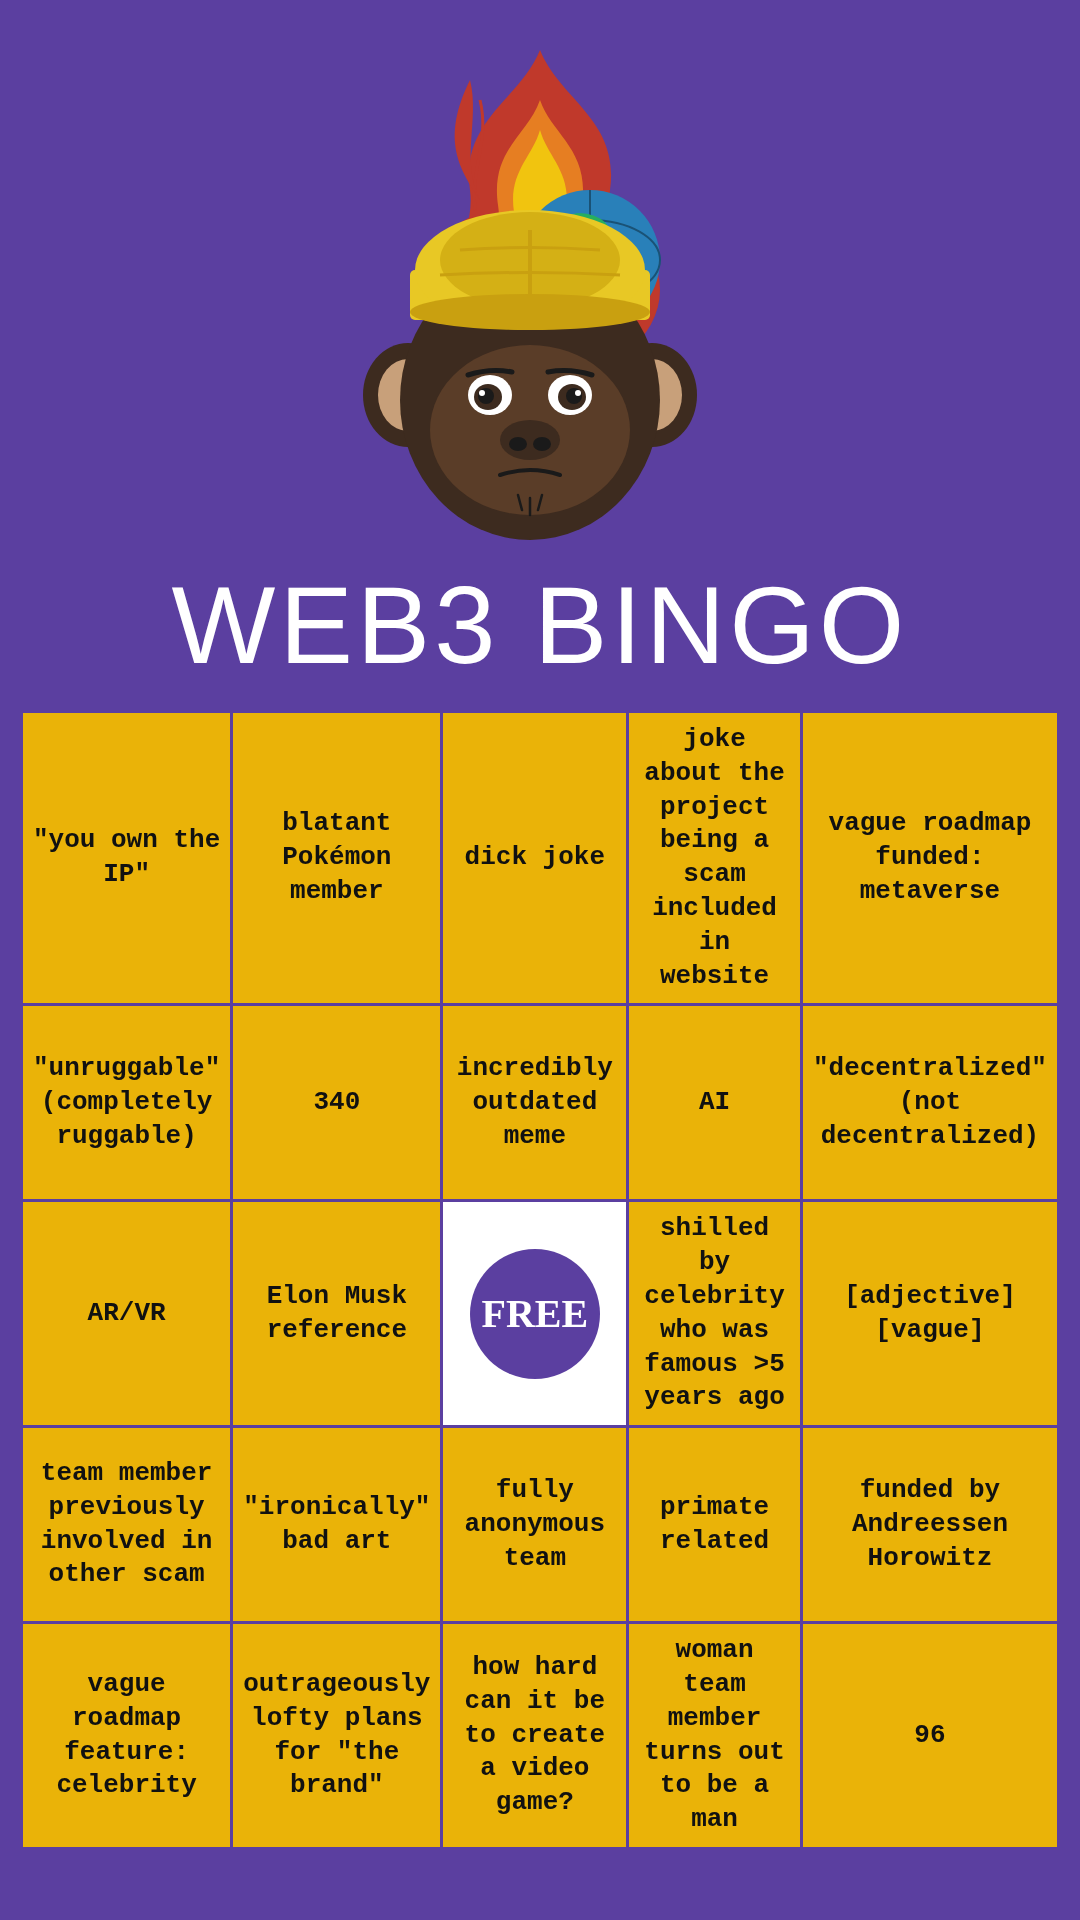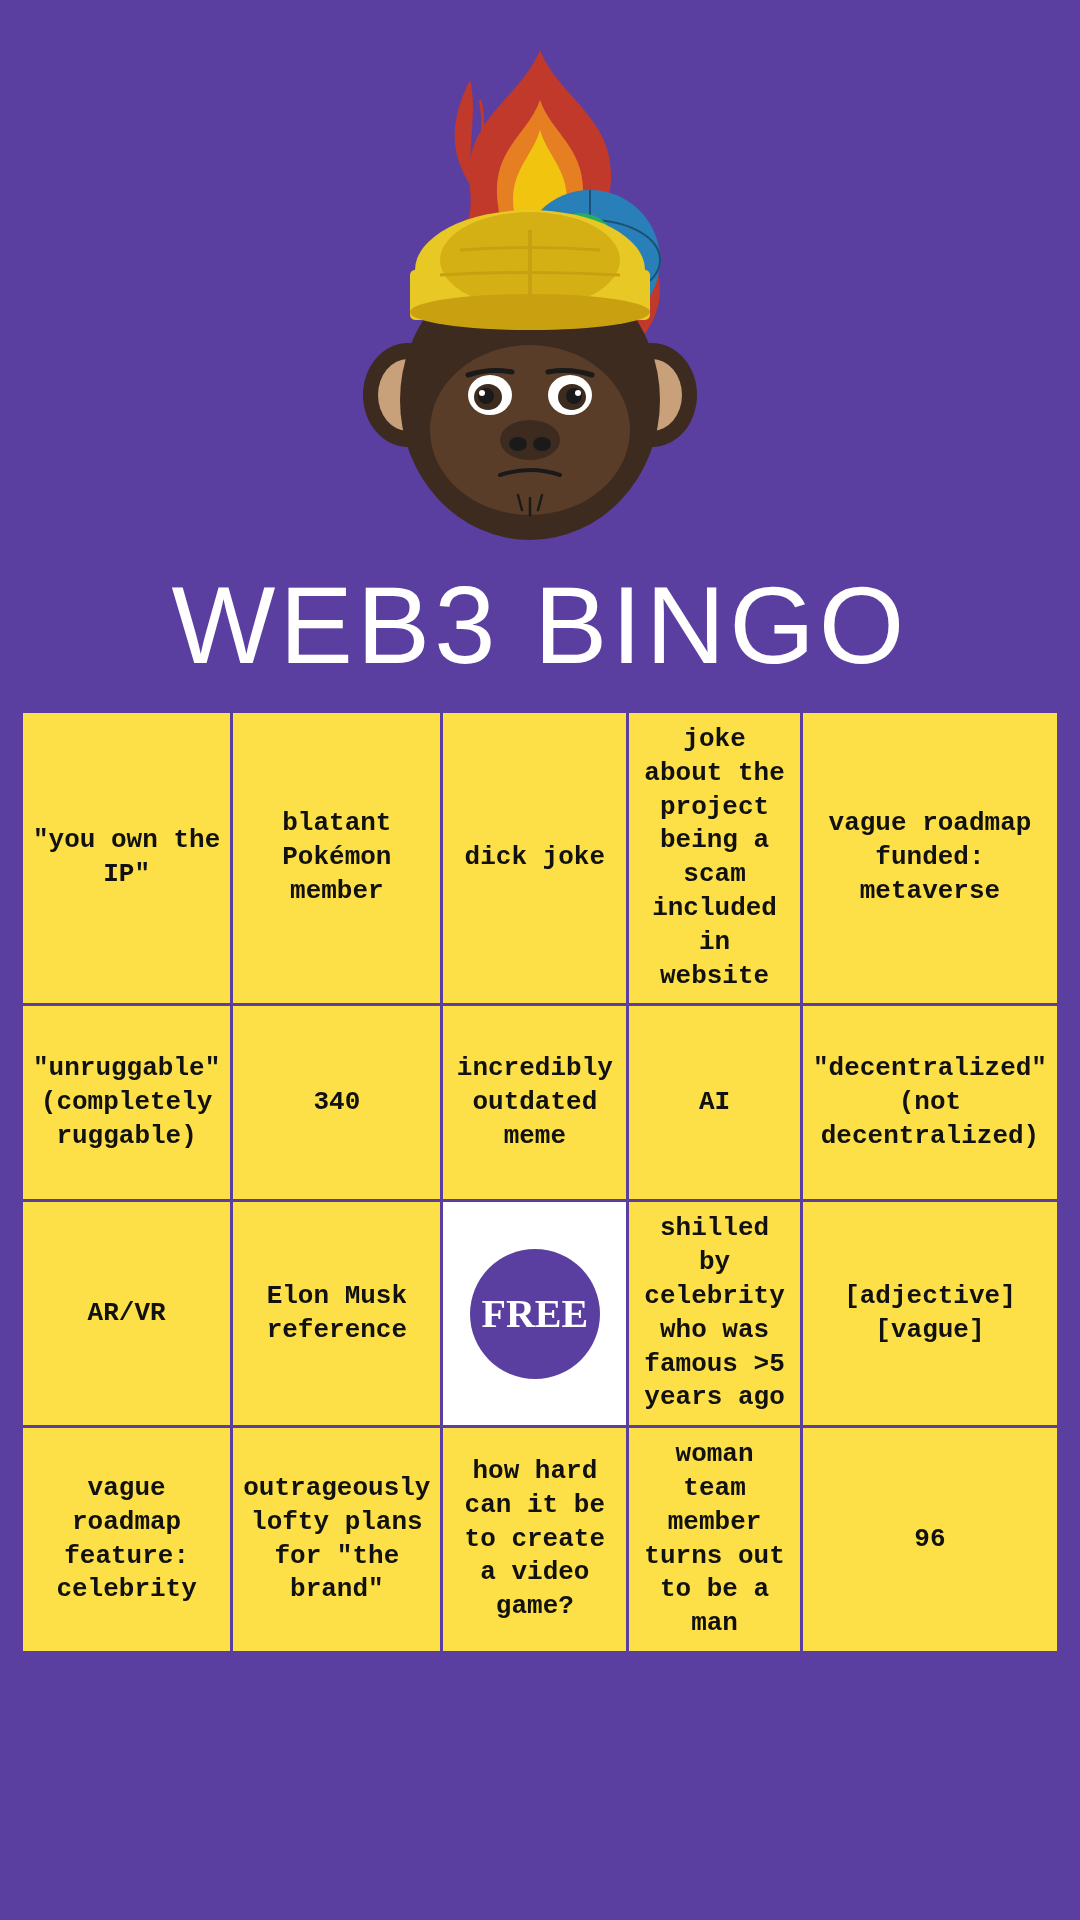--- a/index.html
+++ b/index.html
@@ -75,21 +75,21 @@
       border: 3px solid #5b3fa0;
       width: 208px;
       height: 196px;
       text-align: center;
       vertical-align: middle;
       padding: 10px;
       font-size: 26px;
       font-family: 'Courier New', Courier, monospace;
       font-weight: bold;
       color: #111;
-      background: #fde047;
+      background: #eab308;
       line-height: 1.3;
     }
 
     .free-cell {
       background-color: #5b3fa0 !important;
       color: white !important;
       font-size: 40px !important;
       font-weight: 900 !important;
       border-radius: 50%;
       width: 130px;
@@ -207,20 +207,27 @@
       <tr>
         <td>AR/VR</td>
         <td>Elon Musk reference</td>
         <td class="free-td">
           <div class="free-cell">FREE</div>
         </td>
         <td>shilled by celebrity who was famous &gt;5 years ago</td>
         <td>[adjective] [vague]</td>
       </tr>
       <tr>
+        <td>team member previously involved in other scam</td>
+        <td>"ironically" bad art</td>
+        <td>fully anonymous team</td>
+        <td>primate related</td>
+        <td>funded by Andreessen Horowitz</td>
+      </tr>
+      <tr>
         <td>vague roadmap feature: celebrity</td>
         <td>outrageously lofty plans for "the brand"</td>
         <td>how hard can it be to create a video game?</td>
         <td>woman team member turns out to be a man</td>
         <td>96</td>
       </tr>
     </tbody>
 </table>
 
 </body></html>

